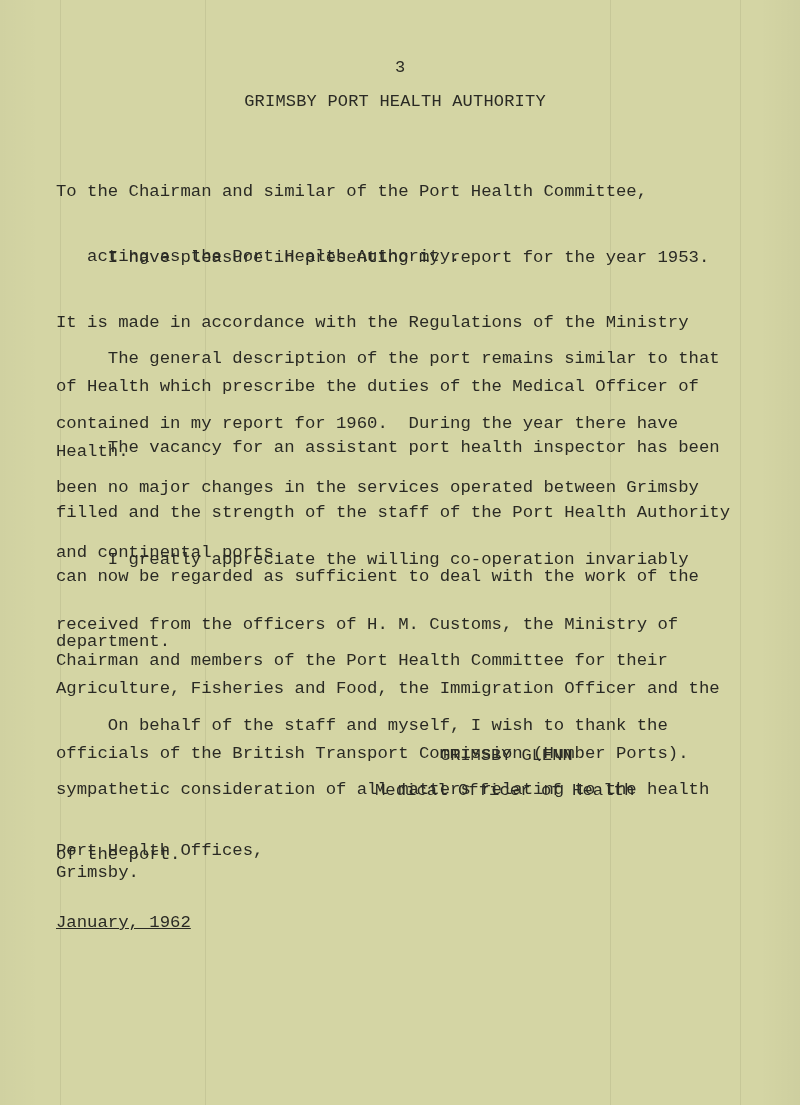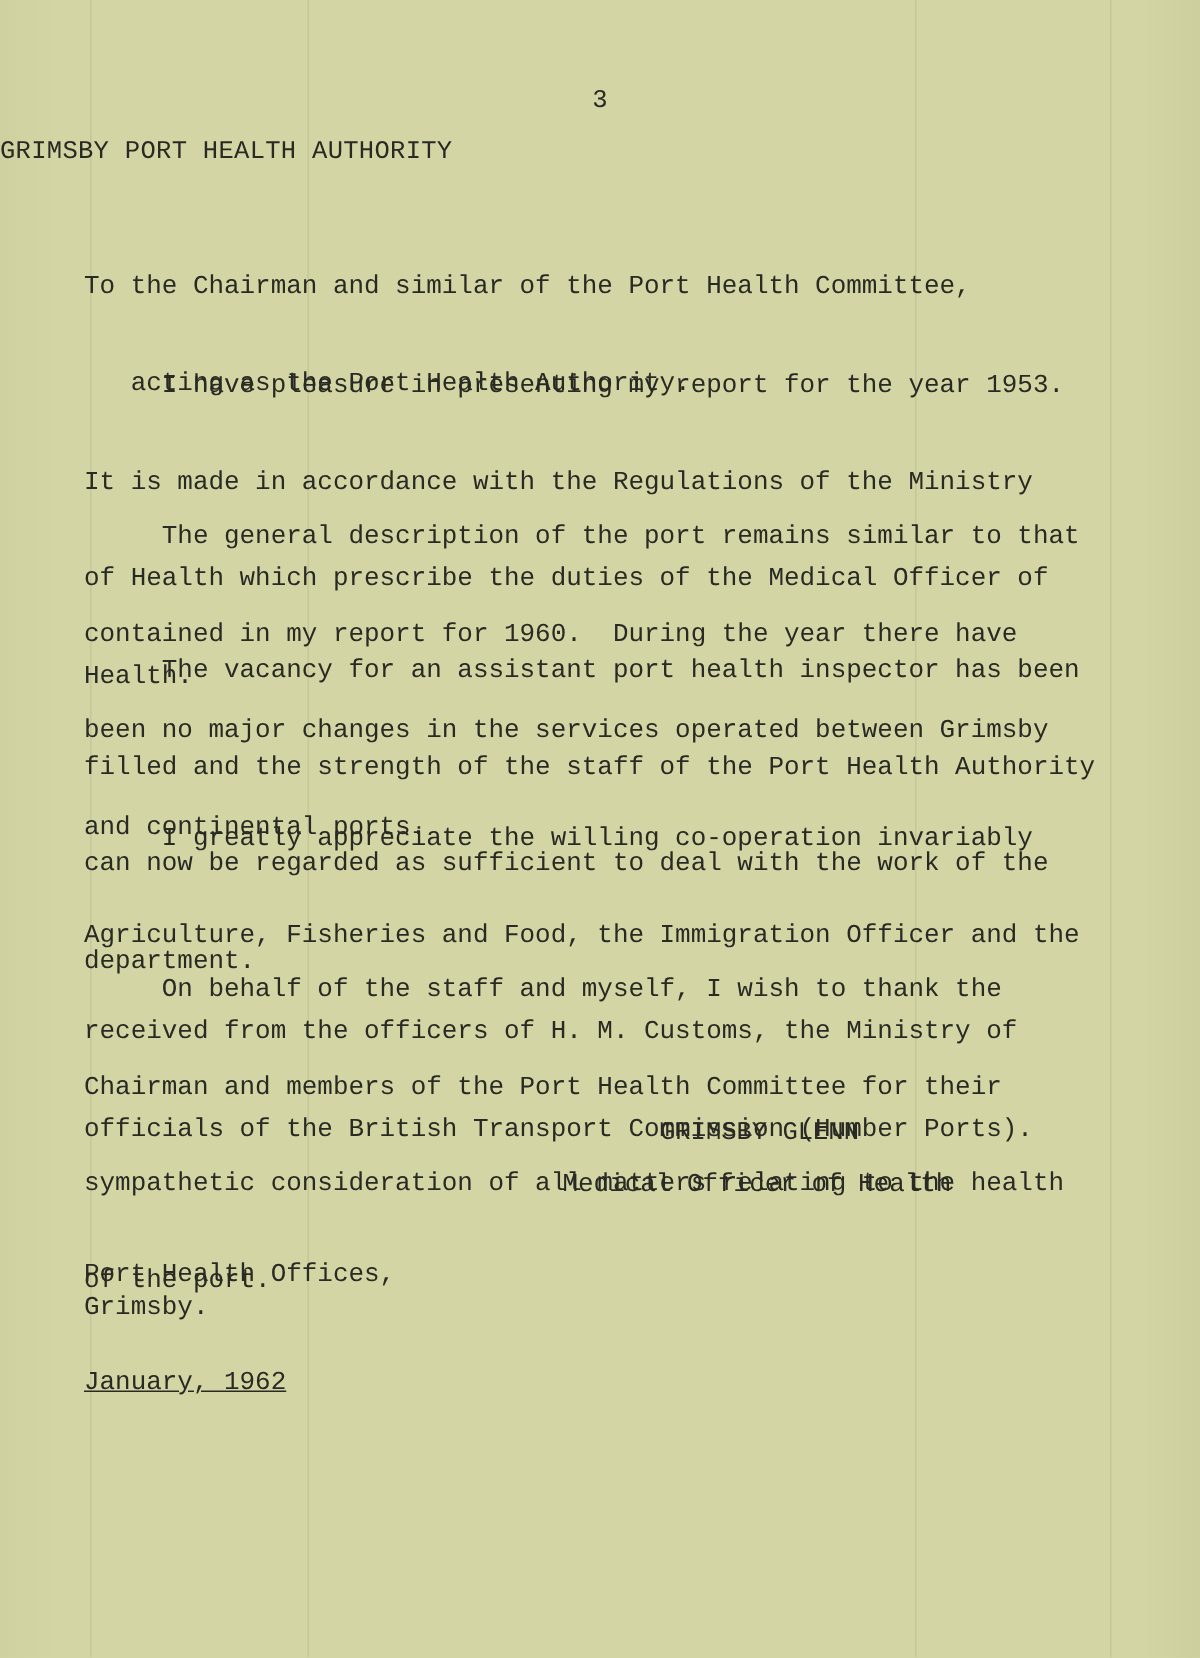--- a/index.html
+++ b/index.html
@@ -36,21 +36,21 @@
       left: 0;
       width: 800px;
       text-align: center;
       font-size: 17px;
     }
     .heading {
       position: absolute;
       top: 92px;
       left: 0;
       width: 790px;
-      text-align: left;
+      text-align: center;
       font-size: 17px;
       letter-spacing: 0.2px;
     }
     .para {
       position: absolute;
       left: 56px;
       width: 720px;
       font-size: 17.3px;
       line-height: 21.5px;
       white-space: pre;
@@ -117,28 +117,28 @@
 
   <div class="para" style="top:394px">
     <span class="line">     The vacancy for an assistant port health inspector has been</span>
     <span class="line">filled and the strength of the staff of the Port Health Authority</span>
     <span class="line">can now be regarded as sufficient to deal with the work of the</span>
     <span class="line">department.</span>
   </div>
 
   <div class="para" style="top:506px">
     <span class="line">     I greatly appreciate the willing co-operation invariably</span>
+    <span class="line">received from the officers of H. M. Customs, the Ministry of</span>
     <span class="line">Agriculture, Fisheries and Food, the Immigration Officer and the</span>
-    <span class="line">received from the officers of H. M. Customs, the Ministry of</span>
     <span class="line">officials of the British Transport Commission (Humber Ports).</span>
   </div>
 
   <div class="para" style="top:607px">
+    <span class="line">Chairman and members of the Port Health Committee for their</span>
     <span class="line">     On behalf of the staff and myself, I wish to thank the</span>
-    <span class="line">Chairman and members of the Port Health Committee for their</span>
     <span class="line">sympathetic consideration of all matters relating to the health</span>
     <span class="line">of the port.</span>
   </div>
 
   <div class="sig-name">GRIMSBY GLENN</div>
   <div class="sig-title">Medical Officer of Health</div>
 
   <div class="address">
     <span class="line">Port Health Offices,</span>
     <span class="line">Grimsby.</span>

